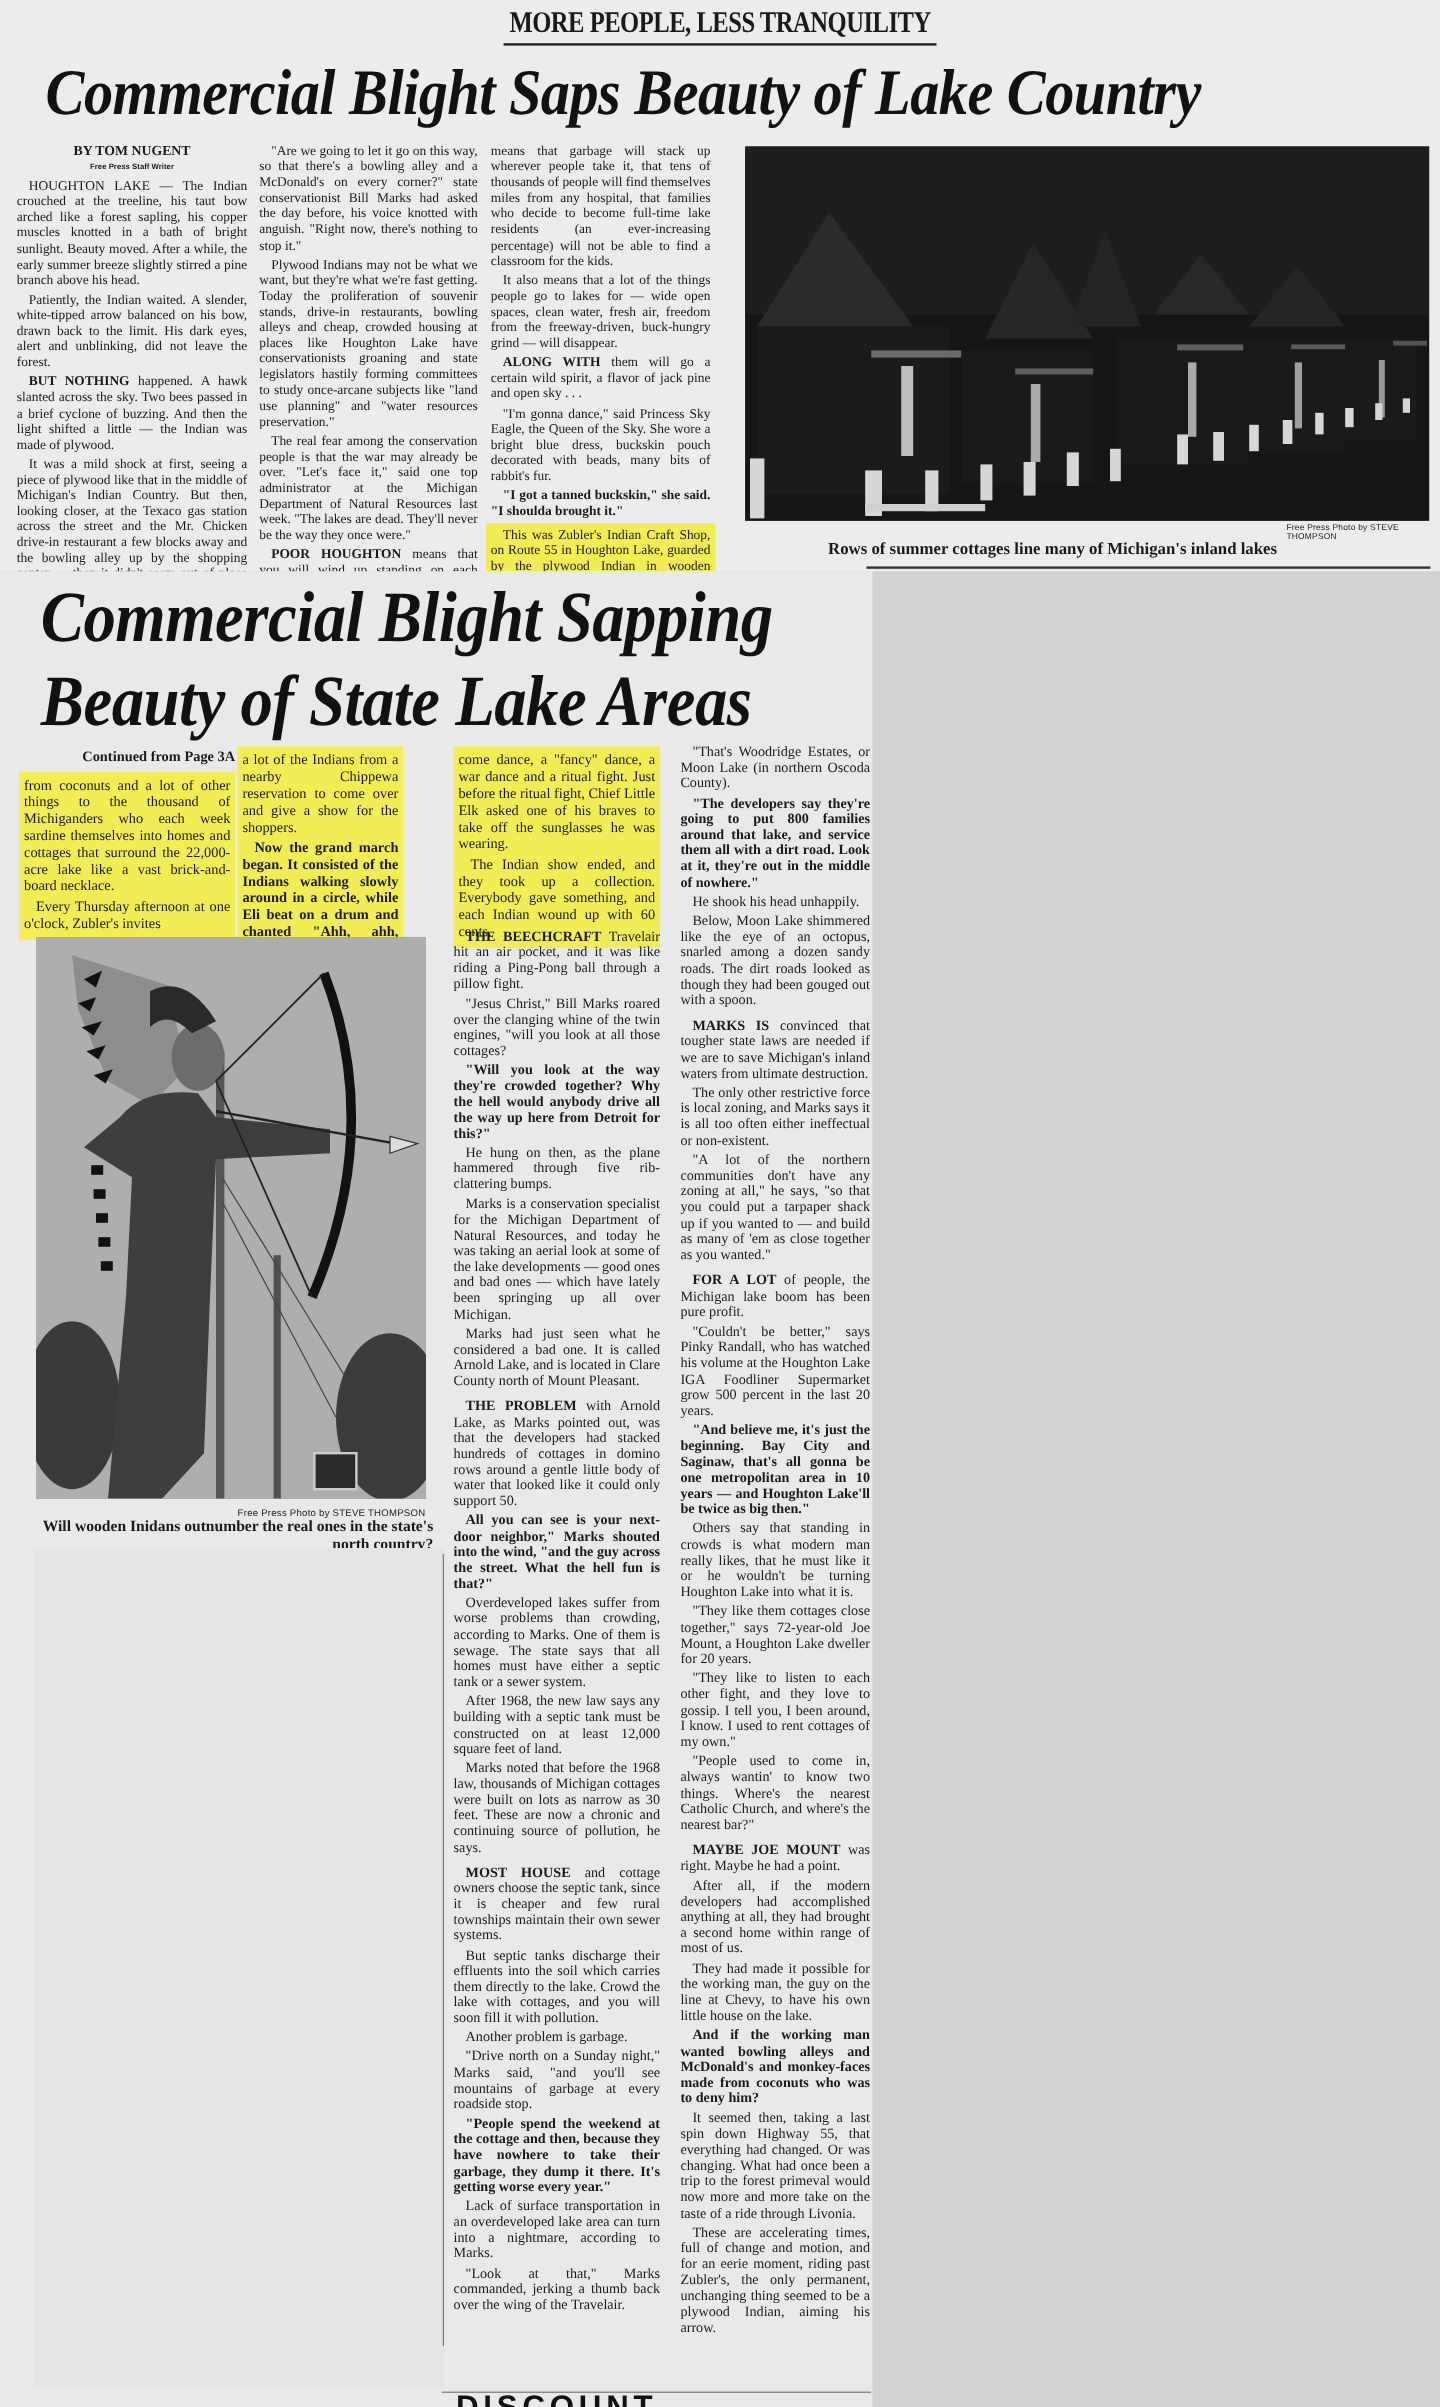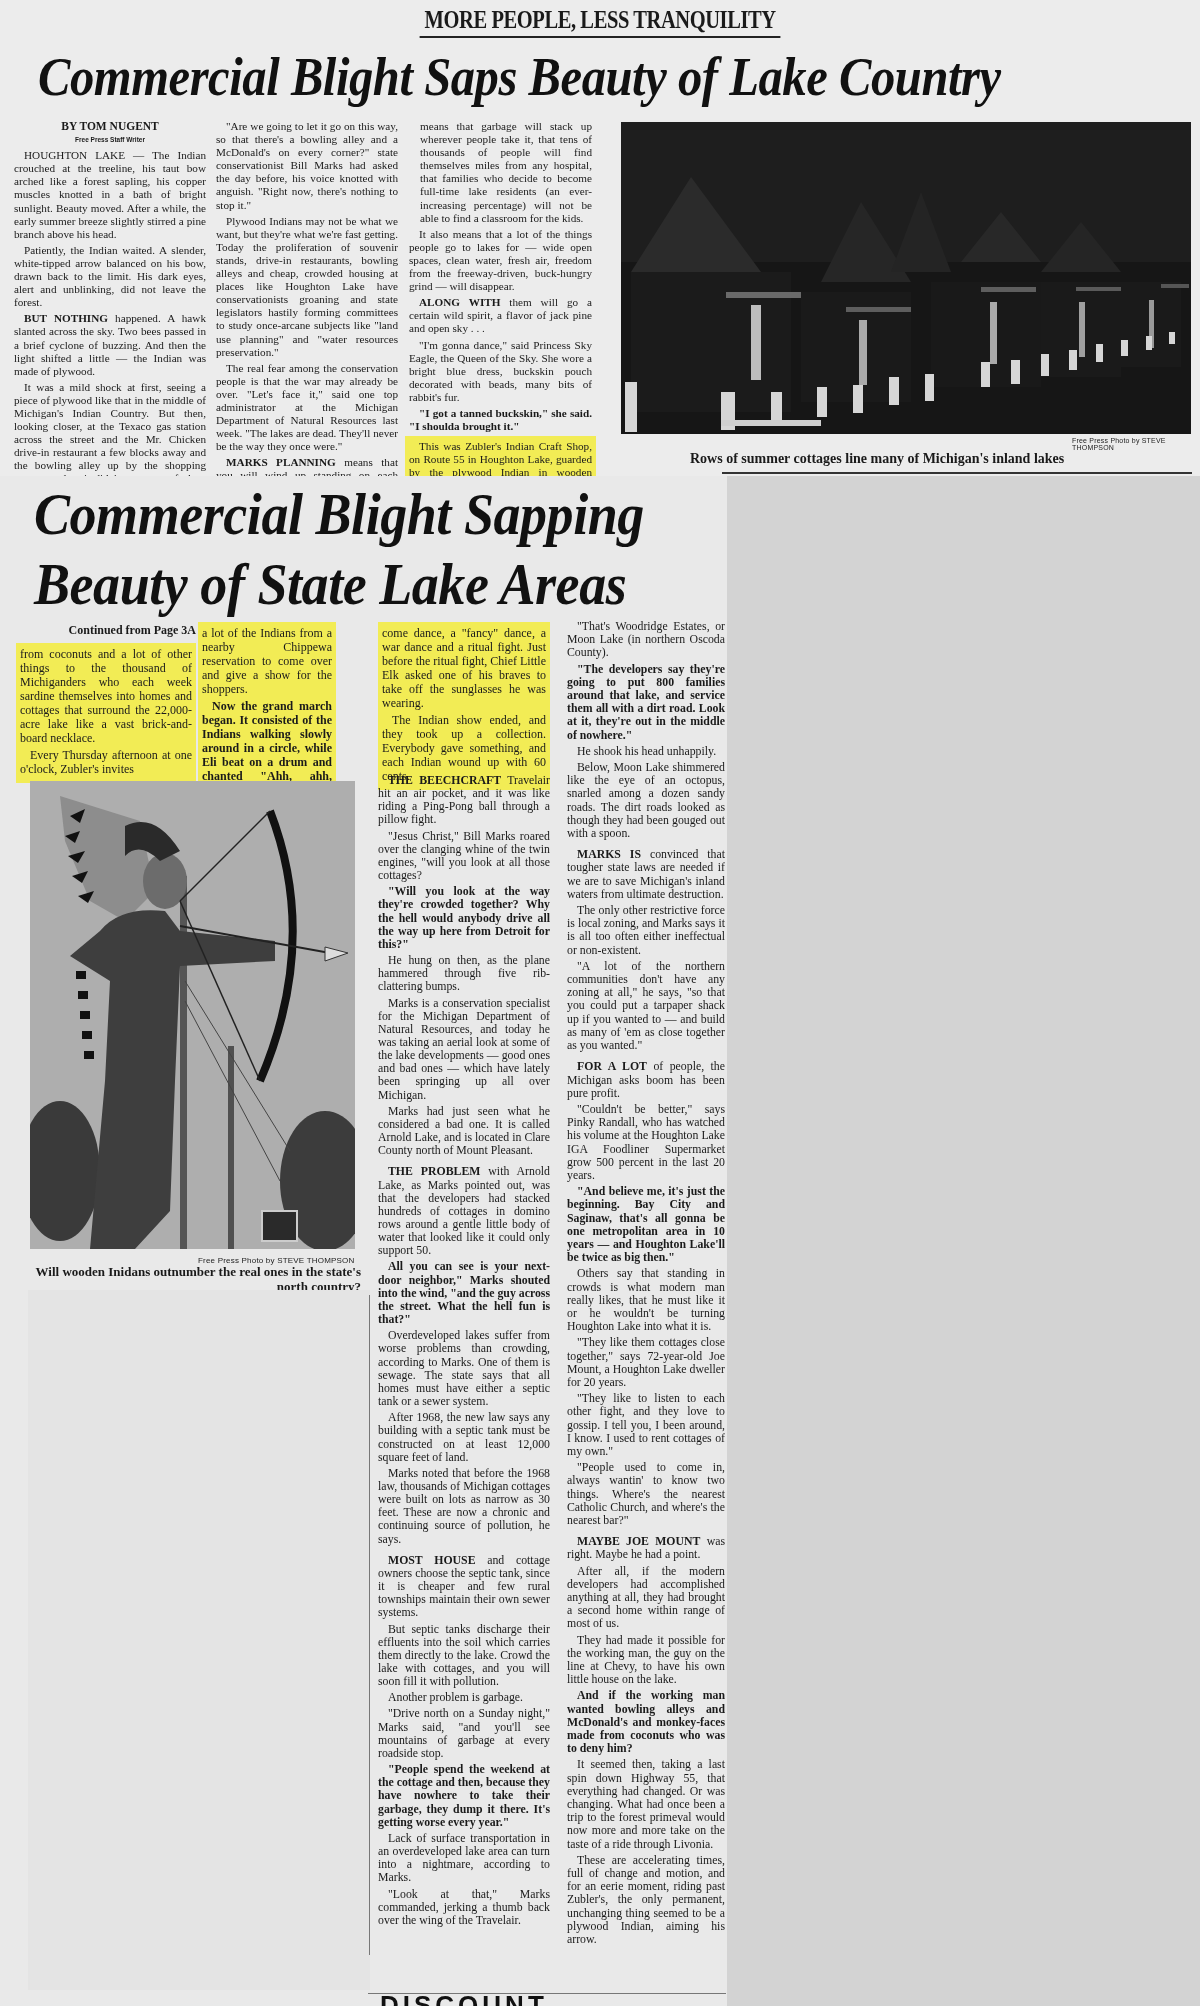--- a/index.html
+++ b/index.html
@@ -47,26 +47,26 @@
         <p><b>BUT NOTHING</b><span> happened. A hawk slanted across the sky. Two bees passed in a brief cyclone of buzzing. And then the light shifted a little — the Indian was made of plywood.</span></p>
         <p><span>It was a mild shock at first, seeing a piece of plywood like that in the middle of Michigan's Indian Country. But then, looking closer, at the Texaco gas station across the street and the Mr. Chicken drive-in restaurant a few blocks away and the bowling alley up by the shopping center — then it didn't seem out of place at all.</span></p>
         <p><span style="font-weight: bold;">Plywood Indians are nothing new, of course, but at Houghton Lake and a few other inland Michigan resorts, there is a gathering fear that they may soon outnumber the real Indians.</span></p>
       </div>
   </div>
   <div class="col" id="t-col2" style="left:216px; top:120px; width:182px;">
     <div class="paras">
         <p><span>"Are we going to let it go on this way, so that there's a bowling alley and a McDonald's on every corner?" state conservationist Bill Marks had asked the day before, his voice knotted with anguish. "Right now, there's nothing to stop it."</span></p>
         <p><span>Plywood Indians may not be what we want, but they're what we're fast getting. Today the proliferation of souvenir stands, drive-in restaurants, bowling alleys and cheap, crowded housing at places like Houghton Lake have conservationists groaning and state legislators hastily forming committees to study once-arcane subjects like "land use planning" and "water resources preservation."</span></p>
         <p><span>The real fear among the conservation people is that the war may already be over. "Let's face it," said one top administrator at the Michigan Department of Natural Resources last week. "The lakes are dead. They'll never be the way they once were."</span></p>
-        <p><b>MARKS PLANNING</b><span> means that you will wind up standing on each other's feet at the beach, and ramming each other's boats on the water. It means that your overloaded septic tanks will discharge more sewage, vastly increasing the rate of pollution in the lake. It</span></p>
+        <p><b>POOR HOUGHTON</b><span> means that you will wind up standing on each other's feet at the beach, and ramming each other's boats on the water. It means that your overloaded septic tanks will discharge more sewage, vastly increasing the rate of pollution in the lake. It</span></p>
       </div>
   </div>
   <div class="col" id="t-col3" style="left:409px; top:120px; width:183px;">
     <div class="paras">
-        <p style="text-indent: 0px; margin-left: 11px;"><span>means that garbage will stack up wherever people take it, that tens of thousands of people will find themselves miles from any hospital, that families who decide to become full-time lake residents (an ever-increasing percentage) will not be able to find a classroom for the kids.</span></p>
+        <p style="text-indent: 0px;"><span>means that garbage will stack up wherever people take it, that tens of thousands of people will find themselves miles from any hospital, that families who decide to become full-time lake residents (an ever-increasing percentage) will not be able to find a classroom for the kids.</span></p>
         <p><span>It also means that a lot of the things people go to lakes for — wide open spaces, clean water, fresh air, freedom from the freeway-driven, buck-hungry grind — will disappear.</span></p>
         <p><b>ALONG WITH</b><span> them will go a certain wild spirit, a flavor of jack pine and open sky . . .</span></p>
         <p><span>"I'm gonna dance," said Princess Sky Eagle, the Queen of the Sky. She wore a bright blue dress, buckskin pouch decorated with beads, many bits of rabbit's fur.</span></p>
         <p><span style="font-weight: bold;">"I got a tanned buckskin," she said. "I shoulda brought it."</span></p>
       </div>
     <div class="hl" style="margin-left:-4px;margin-right:-4px;">
       <p>This was Zubler's Indian Craft Shop, on Route 55 in Houghton Lake, guarded by the plywood Indian in wooden vigilance.</p>
       <p>Zubler's sells plastic bows and arrows, 79-cent headbands, monkey-faces carved</p>
     </div>
     <div class="turn">Turn to Page 17 A, Column 1</div>
@@ -232,21 +232,21 @@
 </div>
 <div class="col" style="left:567px; top:620px; width:158px; font-size:11.8px; line-height:13.2px;">
   <div class="paras">
       <p><span>"That's Woodridge Estates, or Moon Lake (in northern Oscoda County).</span></p>
       <p><span style="font-weight: bold;">"The developers say they're going to put 800 families around that lake, and service them all with a dirt road. Look at it, they're out in the middle of nowhere."</span></p>
       <p><span>He shook his head unhappily.</span></p>
       <p><span>Below, Moon Lake shimmered like the eye of an octopus, snarled among a dozen sandy roads. The dirt roads looked as though they had been gouged out with a spoon.</span></p>
       <p class="gap"><b>MARKS IS</b><span> convinced that tougher state laws are needed if we are to save Michigan's inland waters from ultimate destruction.</span></p>
       <p><span>The only other restrictive force is local zoning, and Marks says it is all too often either ineffectual or non-existent.</span></p>
       <p><span>"A lot of the northern communities don't have any zoning at all," he says, "so that you could put a tarpaper shack up if you wanted to — and build as many of 'em as close together as you wanted."</span></p>
-      <p class="gap"><b>FOR A LOT</b><span> of people, the Michigan asks boom has been pure profit.</span></p>
+      <p class="gap"><b>FOR A LOT</b><span> of people, the Michigan lake boom has been pure profit.</span></p>
       <p><span>"Couldn't be better," says Pinky Randall, who has watched his volume at the Houghton Lake IGA Foodliner Supermarket grow 500 percent in the last 20 years.</span></p>
       <p><span style="font-weight: bold;">"And believe me, it's just the beginning. Bay City and Saginaw, that's all gonna be one metropolitan area in 10 years — and Houghton Lake'll be twice as big then."</span></p>
       <p><span>Others say that standing in crowds is what modern man really likes, that he must like it or he wouldn't be turning Houghton Lake into what it is.</span></p>
       <p><span>"They like them cottages close together," says 72-year-old Joe Mount, a Houghton Lake dweller for 20 years.</span></p>
       <p><span>"They like to listen to each other fight, and they love to gossip. I tell you, I been around, I know. I used to rent cottages of my own."</span></p>
       <p><span>"People used to come in, always wantin' to know two things. Where's the nearest Catholic Church, and where's the nearest bar?"</span></p>
       <p class="gap"><b>MAYBE JOE MOUNT</b><span> was right. Maybe he had a point.</span></p>
       <p><span>After all, if the modern developers had accomplished anything at all, they had brought a second home within range of most of us.</span></p>
       <p><span>They had made it possible for the working man, the guy on the line at Chevy, to have his own little house on the lake.</span></p>
       <p><span style="font-weight: bold;">And if the working man wanted bowling alleys and McDonald's and monkey-faces made from coconuts who was to deny him?</span></p>

